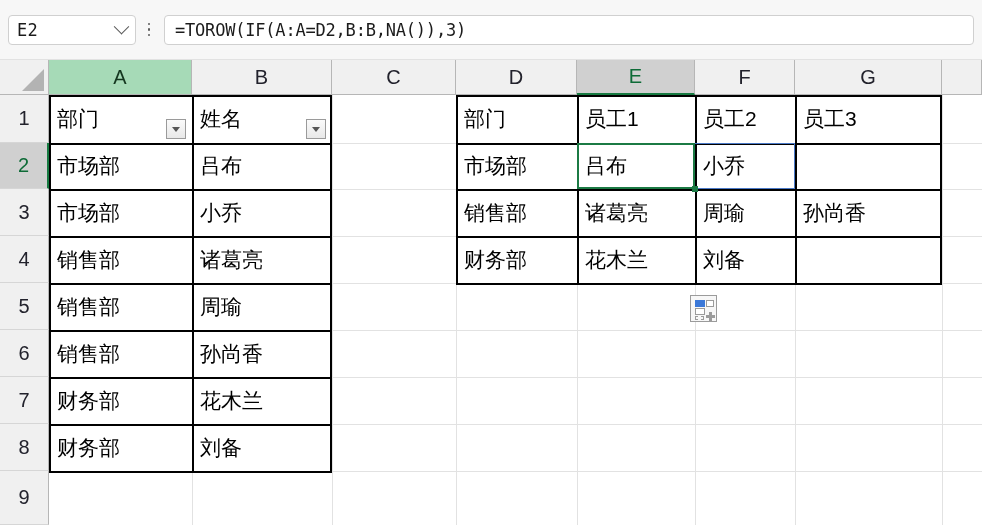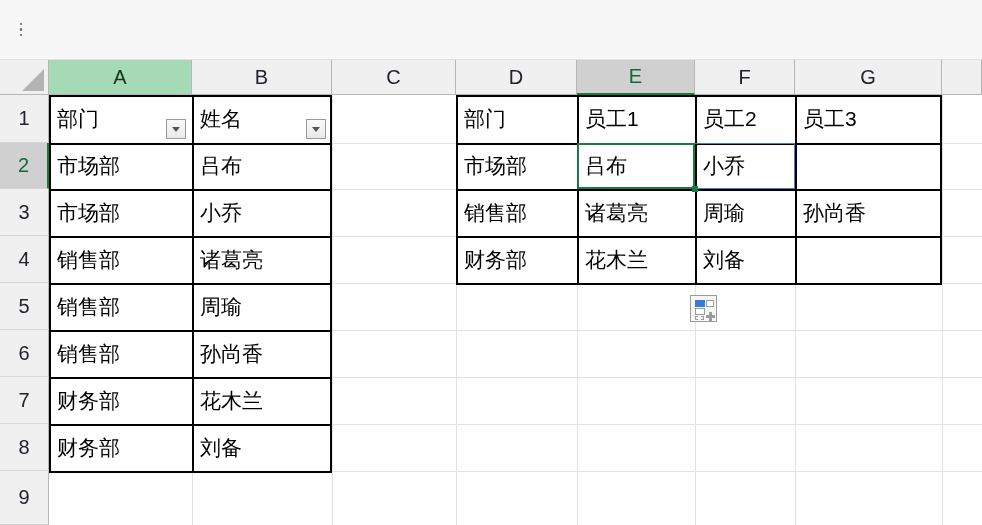--- a/index.html
+++ b/index.html
@@ -180,28 +180,33 @@
   #spill-icon .sq-d { position: absolute; left: 4px; top: 20px; width: 9px; height: 4px;
                        border: 1px dashed #9b9b9b; background: transparent; }
   #spill-icon .plus-h { position: absolute; left: 15px; top: 19px; width: 9px; height: 3px; background: #9b9b9b; }
   #spill-icon .plus-v { position: absolute; left: 18px; top: 16px; width: 3px; height: 9px; background: #9b9b9b; }
 </style>
 </head>
 <body>
 
 <div id="formula-bar">
 
+  <div id="name-box">
+    <span id="name-box-value">E2</span>
+    <span class="chev"></span>
+  </div>
 
   <div id="kebab">
     <i></i>
       <i></i>
       <i></i>
   </div>
 
 
+  <div id="formula-input">=TOROW(IF(A:A=D2,B:B,NA()),3)</div>
 </div>
 
 <div id="grid">
 
   <div id="corner">
     <span id="corner-tri"></span>
   </div>
 
   <div id="col-head-row">
       <div class="colh sel-soft" style="left: 0px; width: 143px;">A</div>

